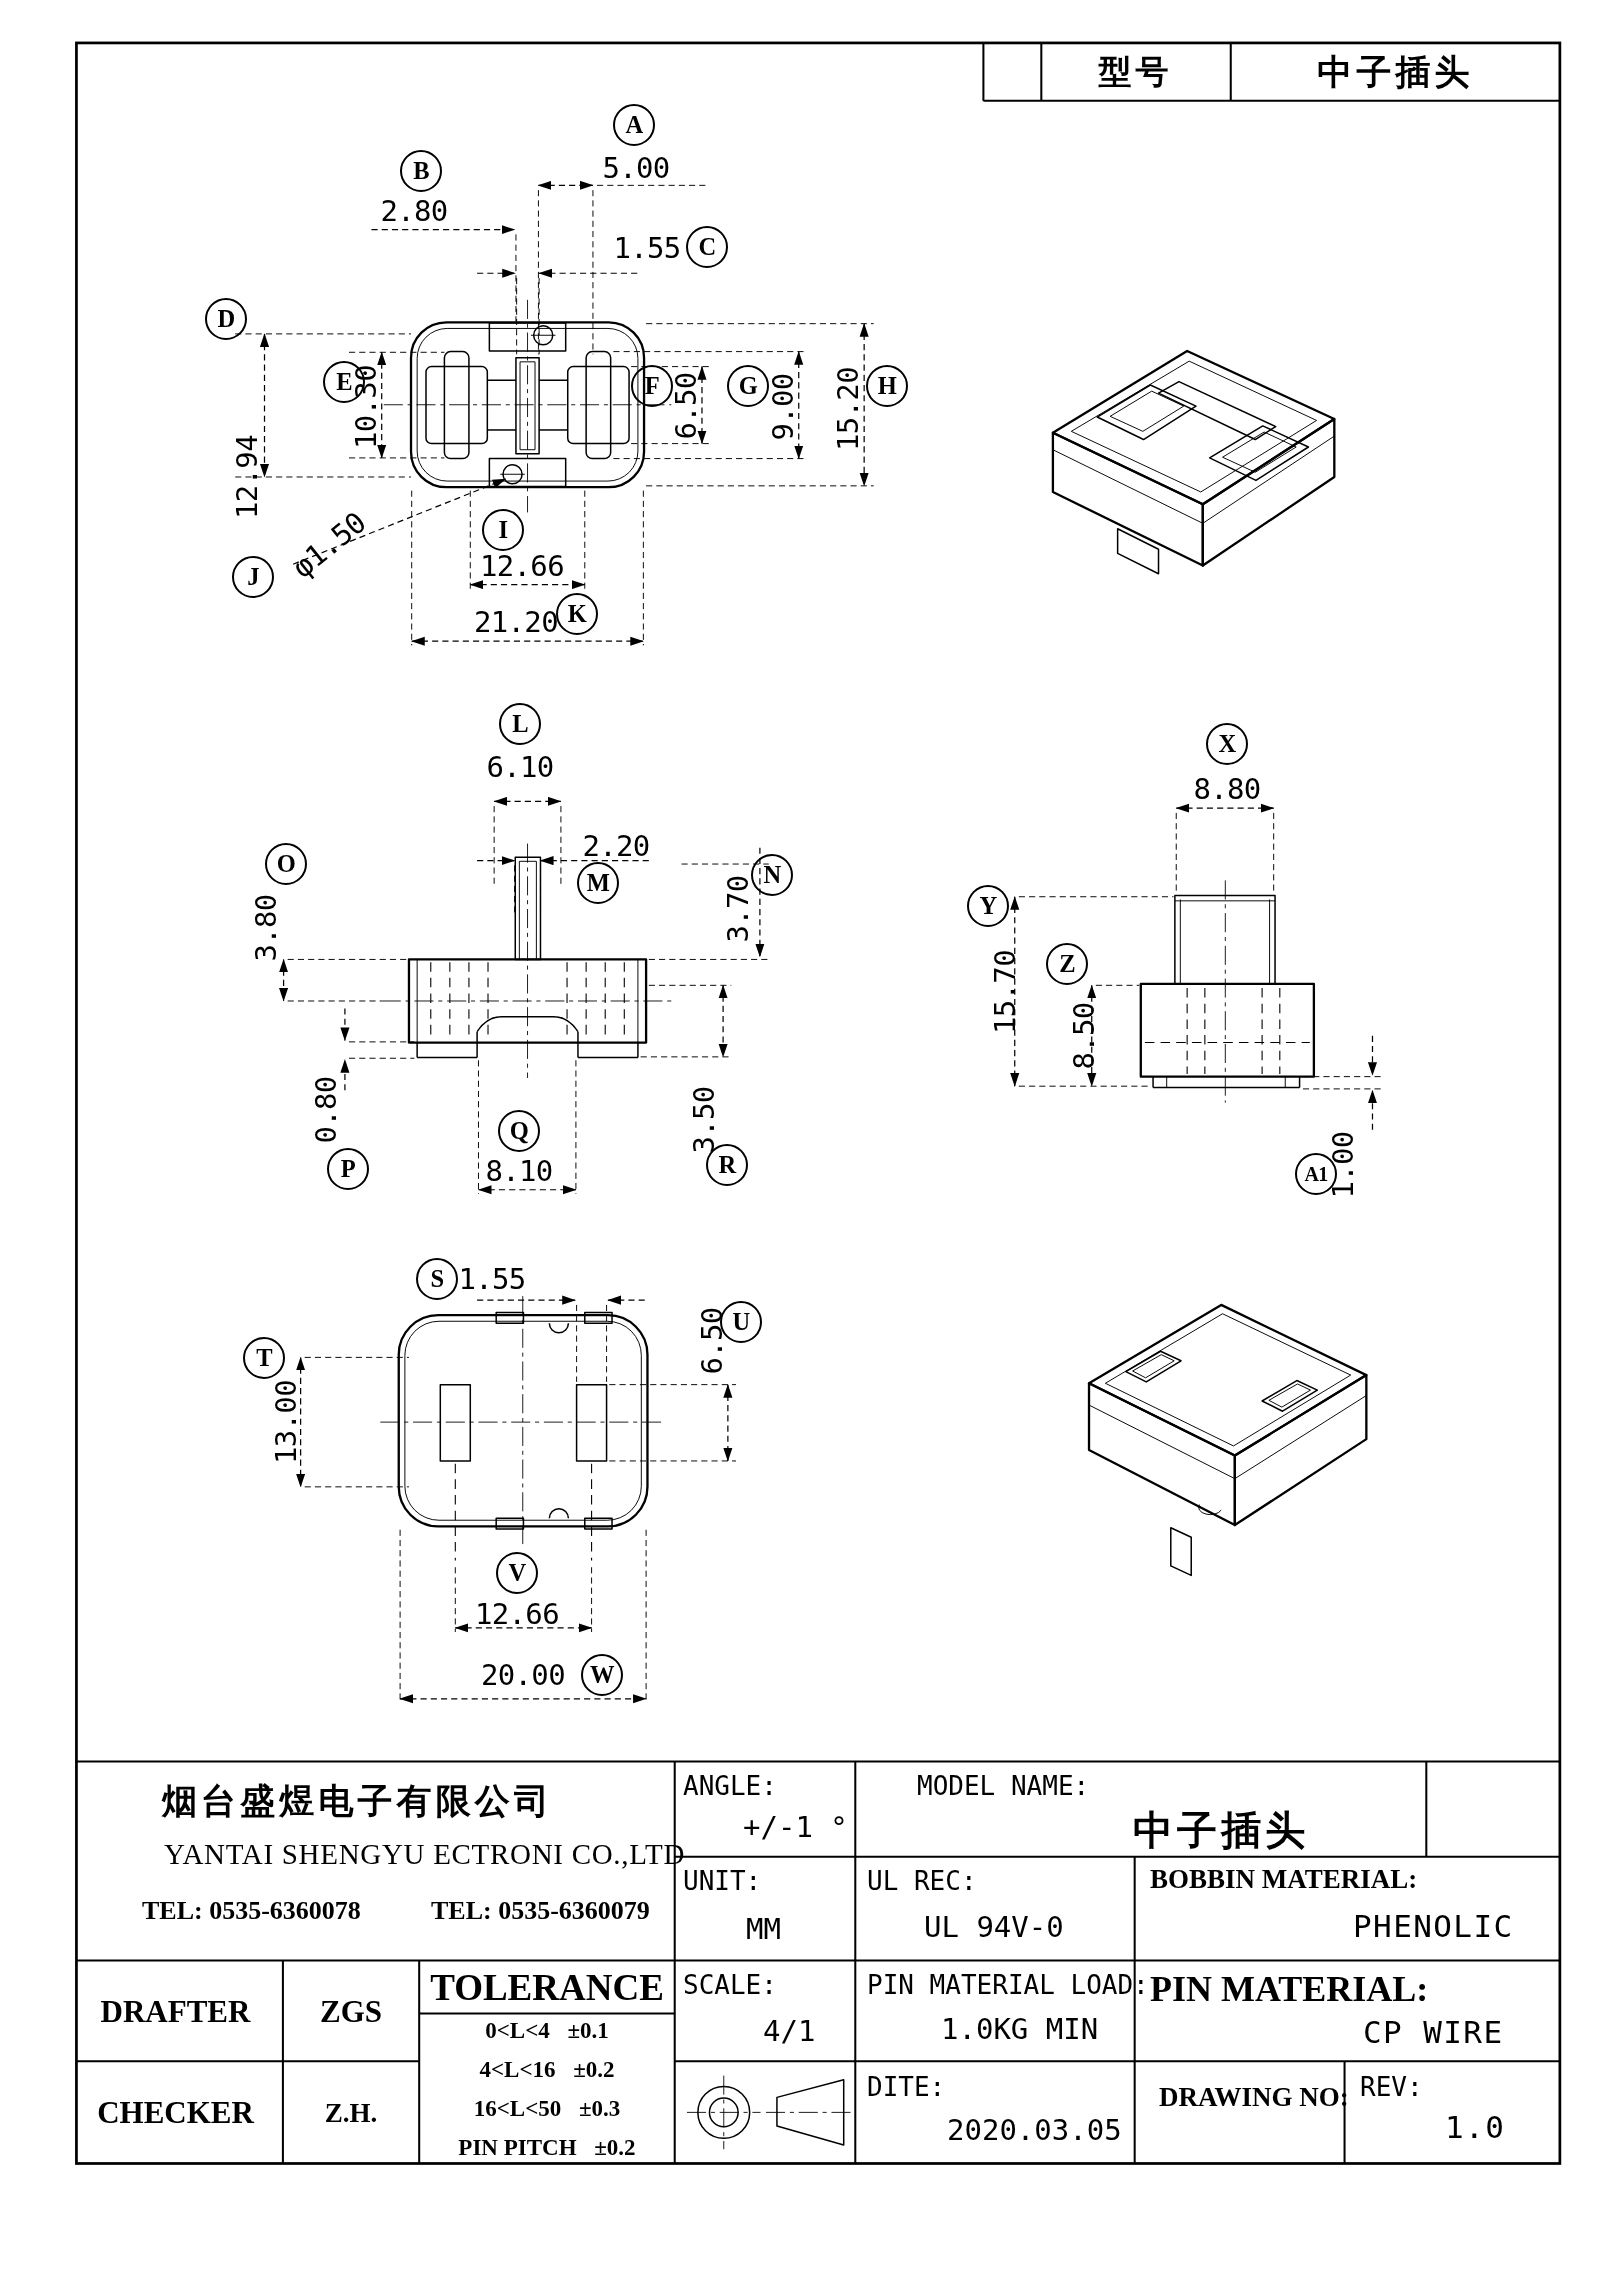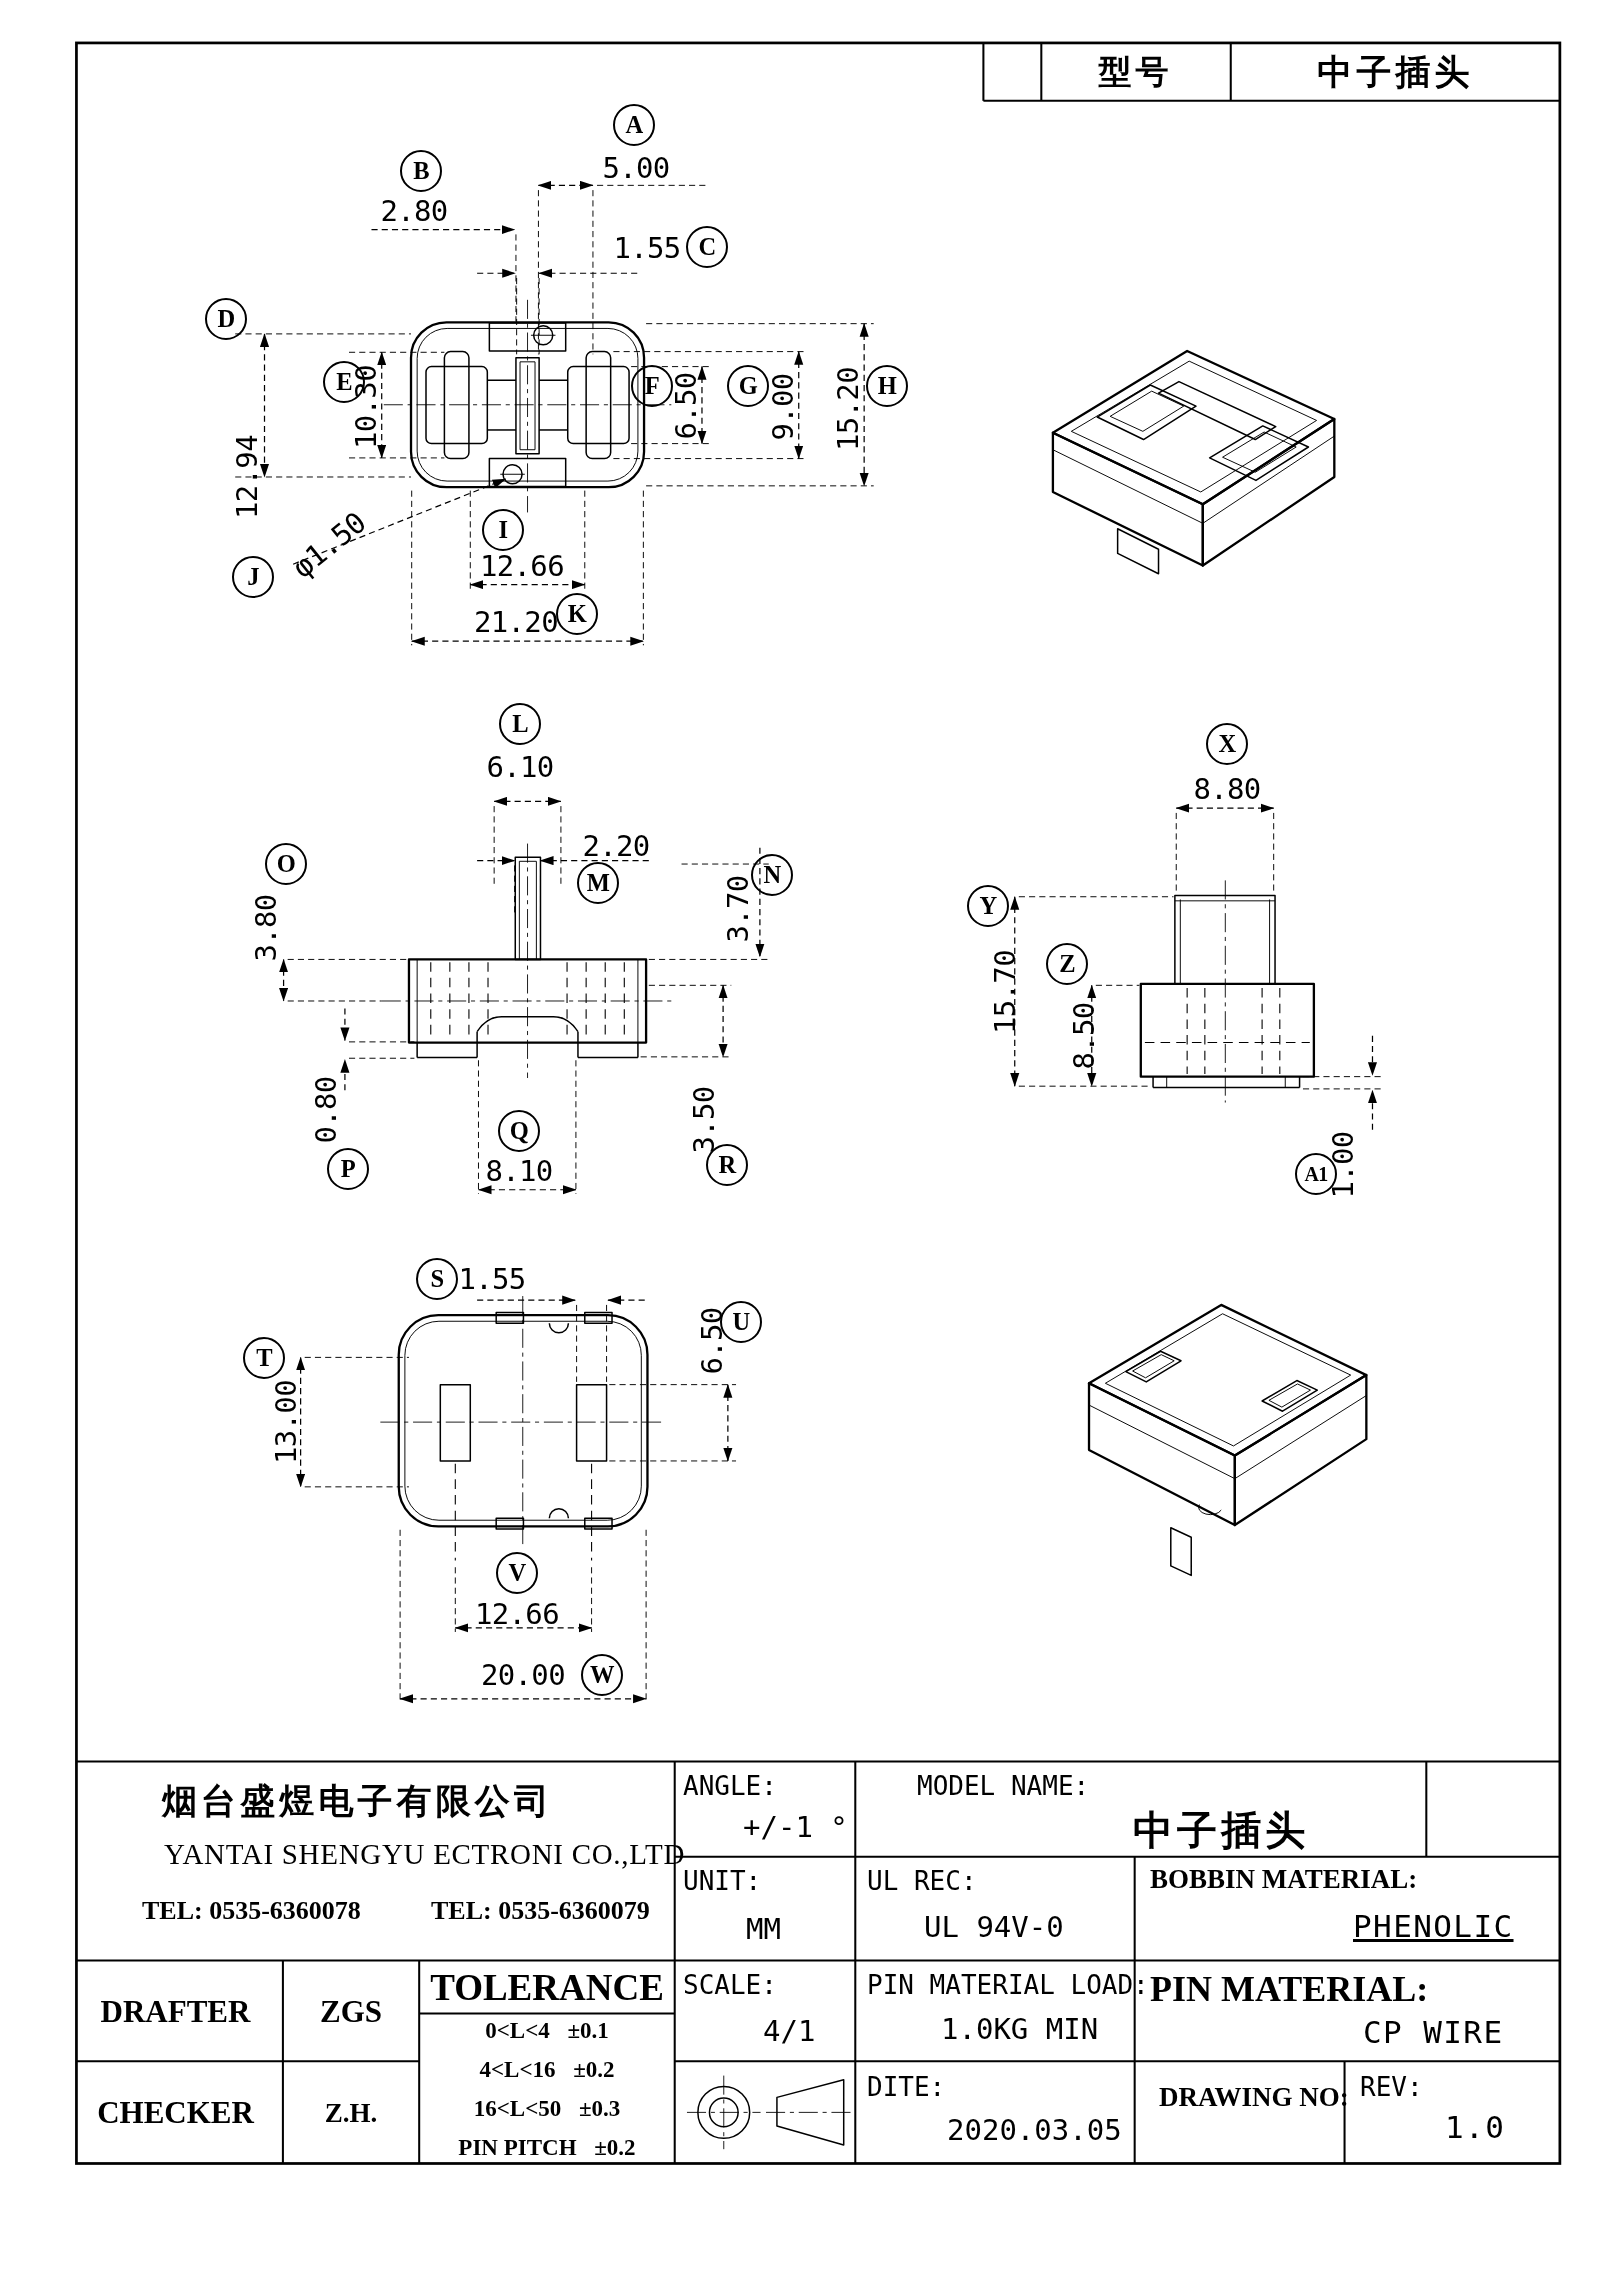--- a/index.html
+++ b/index.html
@@ -357,21 +357,21 @@
   <div class="lb mono42" style="left:743px;top:1810px;">+/-1 °</div>
   <div class="lb mono38" style="left:683px;top:1866px;">UNIT:</div>
   <div class="lb mono42" style="left:746px;top:1912px;">MM</div>
 
   <div class="lb mono38" style="left:917px;top:1771px;">MODEL NAME:</div>
   <div class="lb cjkb" style="left:1133px;top:1803px;font-size:40px;">中子插头</div>
 
   <div class="lb mono38" style="left:867px;top:1866px;">UL REC:</div>
   <div class="lb mono42" style="left:924px;top:1910px;">UL 94V-0</div>
   <div class="lb serifb" style="left:1150px;top:1864px;font-size:27px;">BOBBIN MATERIAL:</div>
-  <div class="lb mono46" style="left:1353px;top:1908px;text-decoration:underline;">PHENOLIC</div>
+  <div class="lb mono46" style="left:1353px;top:1908px;">PHENOLIC</div>
 
   <div class="cell" style="left:68px;top:1961px;width:215px;height:101px;">
     <span class="serifb" style="font-size:31px;">DRAFTER</span>
   </div>
   <div class="cell" style="left:283px;top:1961px;width:136px;height:101px;">
     <span class="serifb" style="font-size:31px;">ZGS</span>
   </div>
   <div class="cell" style="left:68px;top:2062px;width:215px;height:102px;">
     <span class="serifb" style="font-size:31px;">CHECKER</span>
   </div>

